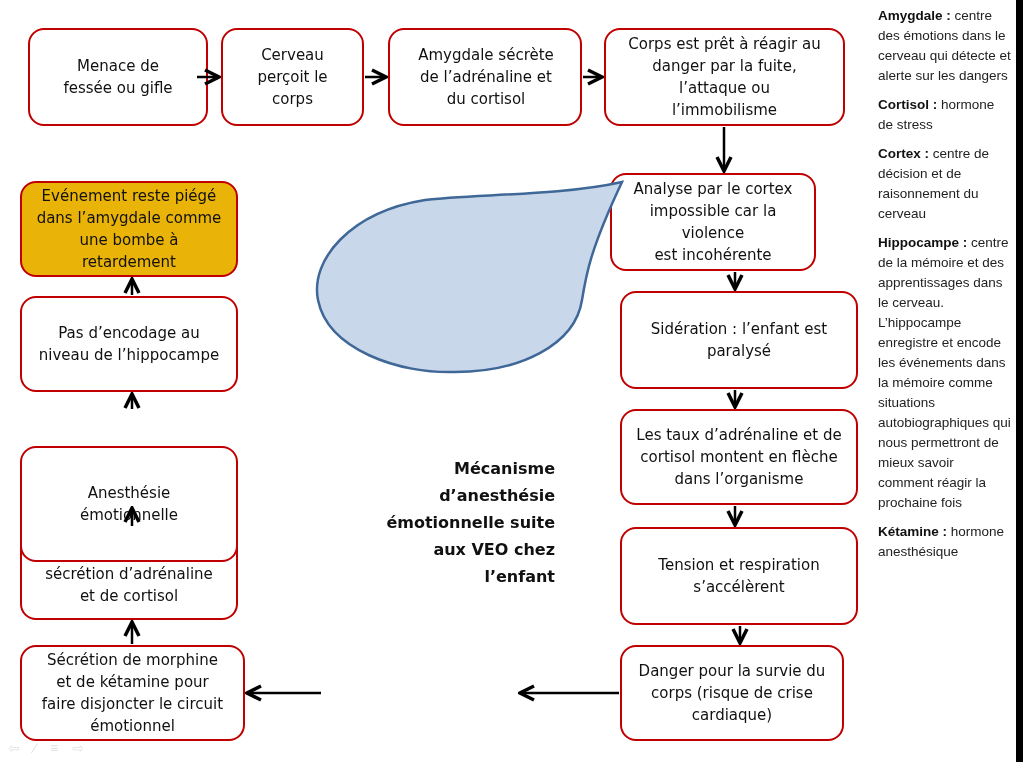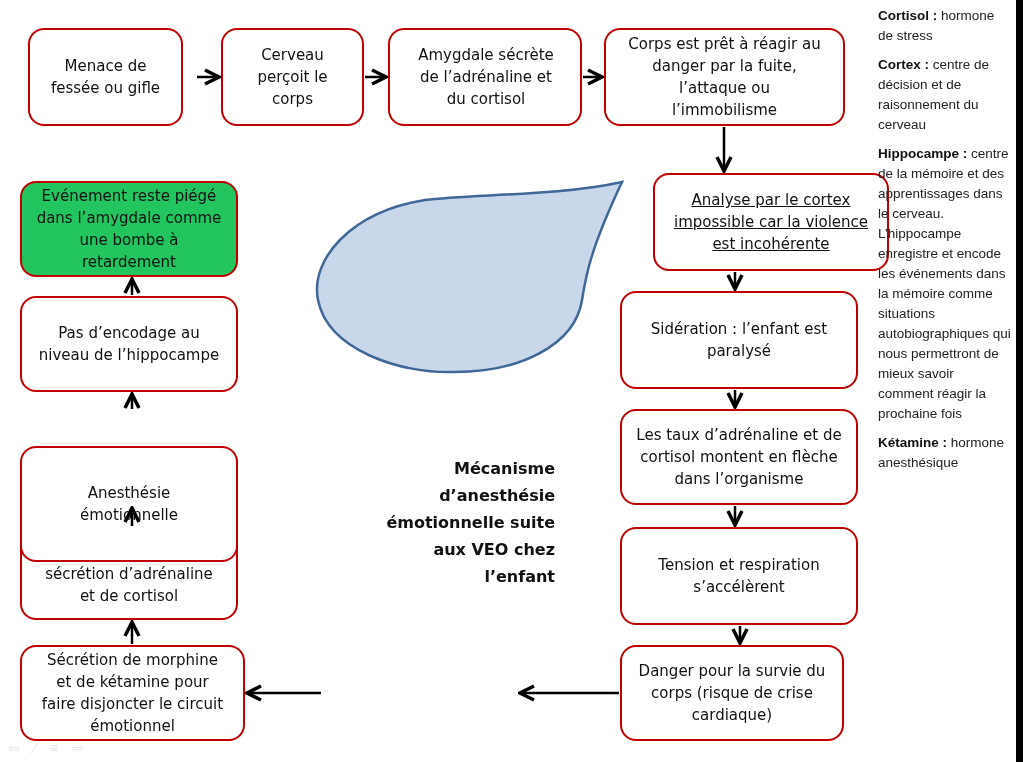--- a/index.html
+++ b/index.html
@@ -11,21 +11,21 @@
   .canvas { position: absolute; left: 0; top: 0; width: 1016px; height: 762px; background: #ffffff; }
   .black-strip { position: absolute; left: 1016px; top: 0; width: 7px; height: 762px; background: #000000; }
   .box {
     position: absolute; box-sizing: border-box;
     border: 2.5px solid #c00000; border-radius: 16px;
     background: #ffffff;
     display: flex; align-items: center; justify-content: center; text-align: center;
     font-family: "DejaVu Sans", sans-serif; font-size: 15px; line-height: 22px; color: #111;
     padding: 0 6px; white-space: pre-line;
   }
-  .box.yellow { background: #22c55e; }
+  .box.yellow { background: #eab308; }
   svg.overlay { position: absolute; left: 0; top: 0; width: 1016px; height: 762px; pointer-events: none; }
   .bubble-text {
     position: absolute; left: 356px; top: 214px; width: 190px;
     text-align: center; font-family: "Liberation Sans", sans-serif; font-size: 13.5px; line-height: 21px; color: #222;
     white-space: pre-line;
   }
   .title {
     position: absolute; left: 325px; top: 455px; width: 230px;
     text-align: right; font-family: "DejaVu Sans", sans-serif; font-weight: bold;
     font-size: 16px; line-height: 27px; color: #111; white-space: pre-line;
@@ -37,34 +37,34 @@
   .gloss-entry { margin-bottom: 9px; }
   .gloss-term { font-weight: bold; color: #111; }
   .nav-controls { position: absolute; left: 8px; top: 740px; display: flex; gap: 14px; opacity: 0.25; }
   .nav-controls span { font-size: 14px; color: #888; }
 </style>
 </head>
 <body>
 
 <div class="canvas">
 
-  <div class="box" style="left:28px;top:28px;width:155px;height:98px;">Menace de
+  <div class="box" style="left:28px;top:28px;width:180px;height:98px;">Menace de
 fessée ou gifle</div>
   <div class="box" style="left:221px;top:28px;width:143px;height:98px;">Cerveau
 perçoit le
 corps</div>
   <div class="box" style="left:388px;top:28px;width:194px;height:98px;padding-left:8px;">Amygdale sécrète
 de l’adrénaline et
 du cortisol</div>
   <div class="box" style="left:604px;top:28px;width:241px;height:98px;">Corps est prêt à réagir au
 danger par la fuite,
 l’attaque ou
 l’immobilisme</div>
 
-  <div class="box" style="left:653px;top:173px;width:236px;height:98px;text-decoration:underline;">Analyse par le cortex
+  <div class="box" style="left:610px;top:173px;width:206px;height:98px;">Analyse par le cortex
 impossible car la violence
 est incohérente</div>
   <div class="box" style="left:620px;top:291px;width:238px;height:98px;">Sidération : l’enfant est
 paralysé</div>
   <div class="box" style="left:620px;top:409px;width:238px;height:96px;">Les taux d’adrénaline et de
 cortisol montent en flèche
 dans l’organisme</div>
   <div class="box" style="left:620px;top:527px;width:238px;height:98px;">Tension et respiration
 s’accélèrent</div>
   <div class="box" style="left:620px;top:645px;width:224px;height:96px;">Danger pour la survie du
@@ -118,20 +118,23 @@
 
 
   <div class="title">Mécanisme
 d’anesthésie
 émotionnelle suite
 aux VEO chez
 l’enfant</div>
 
   <div class="glossary">
     <div class="gloss-entry">
+      <span class="gloss-term">Amygdale :</span><span> centre des émotions dans le cerveau qui détecte et alerte sur les dangers</span>
+    </div>
+    <div class="gloss-entry">
       <span class="gloss-term">Cortisol :</span><span> hormone de stress</span>
     </div>
     <div class="gloss-entry">
       <span class="gloss-term">Cortex :</span><span> centre de décision et de raisonnement du cerveau</span>
     </div>
     <div class="gloss-entry">
       <span class="gloss-term">Hippocampe :</span><span> centre de la mémoire et des apprentissages dans le cerveau. L’hippocampe enregistre et encode les événements dans la mémoire comme situations autobiographiques qui nous permettront de mieux savoir comment réagir la prochaine fois</span>
     </div>
     <div class="gloss-entry">
       <span class="gloss-term">Kétamine :</span><span> hormone anesthésique</span>

